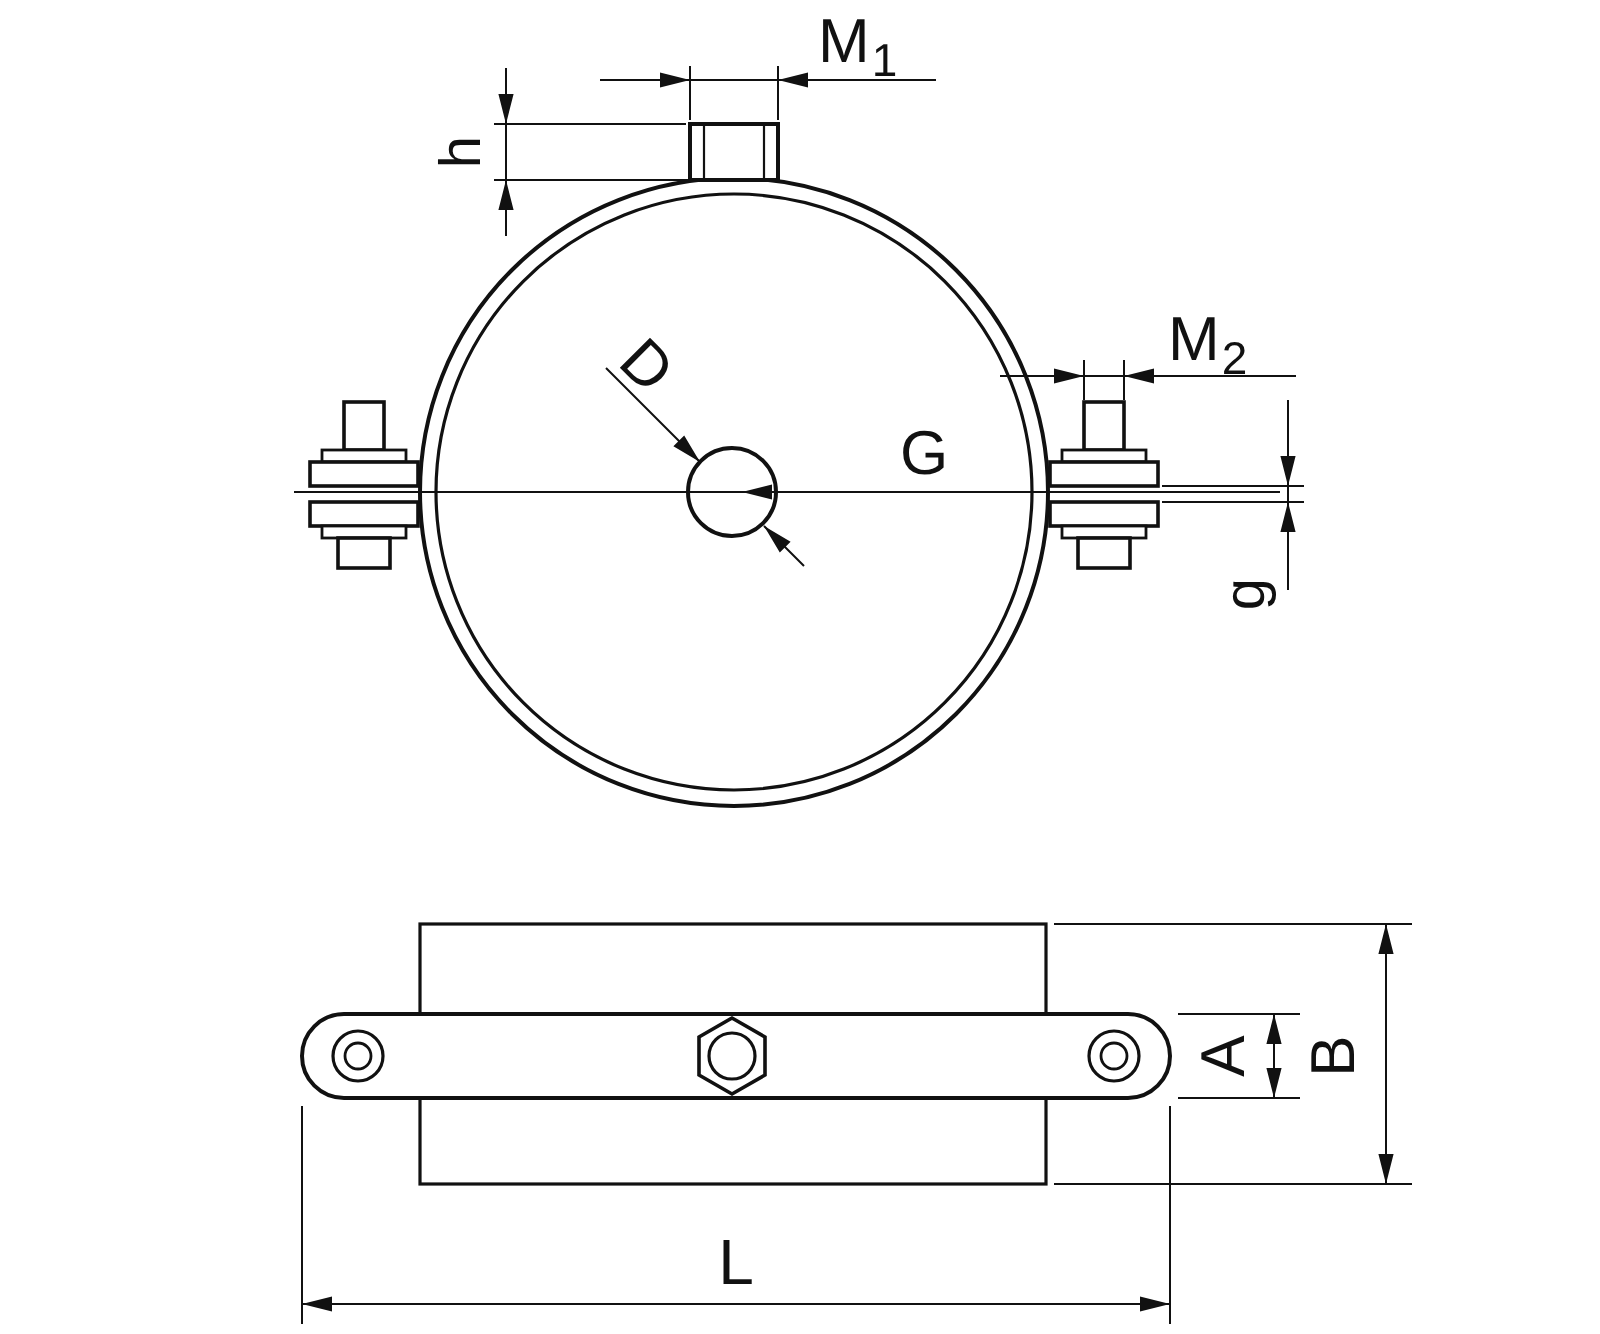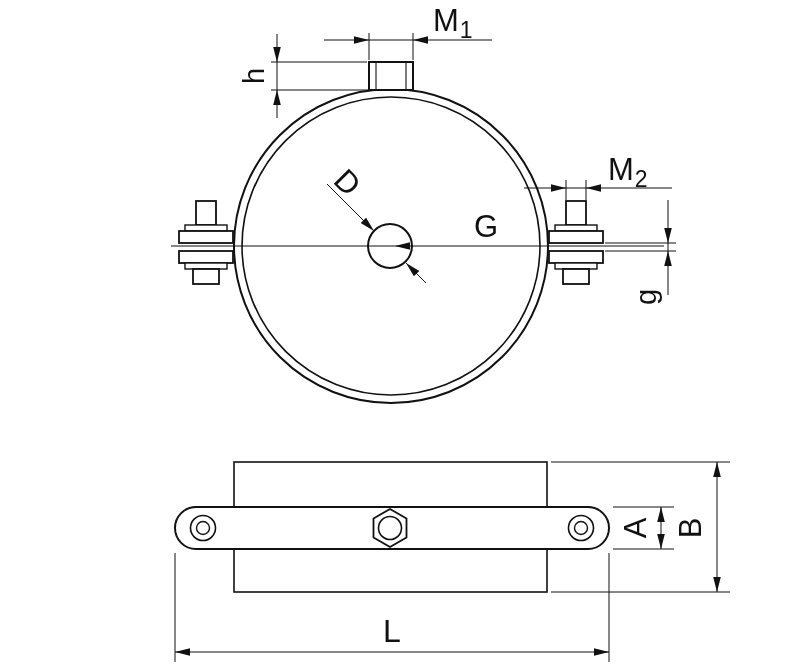--- a/index.html
+++ b/index.html
@@ -1,16 +1,16 @@
 <!DOCTYPE html>
 <html><head>
 <meta charset="utf-8">
 <style>
   html,body{margin:0;padding:0;background:#ffffff;}
-  .stage{width:740px;height:667px;background:#ffffff;position:relative;overflow:hidden;margin-left:24px;}
+  .stage{width:740px;height:667px;background:#ffffff;position:relative;overflow:hidden;}
   svg{display:block;}
   
   .o2 {stroke:#111111;stroke-width:2;  fill:none;}
   .o18{stroke:#111111;stroke-width:1.8;fill:none;}
   .o16{stroke:#111111;stroke-width:1.6;fill:none;}
   .o14{stroke:#111111;stroke-width:1.4;fill:none;}
   
   .f2 {stroke:#111111;stroke-width:2;  fill:#ffffff;}
   .f18{stroke:#111111;stroke-width:1.8;fill:#ffffff;}
   .f14{stroke:#111111;stroke-width:1.4;fill:#ffffff;}

